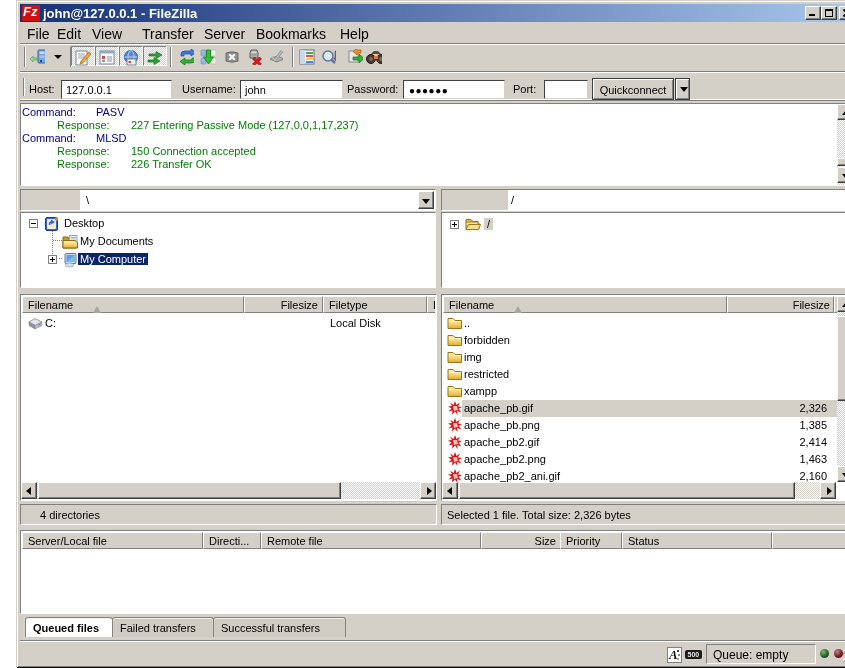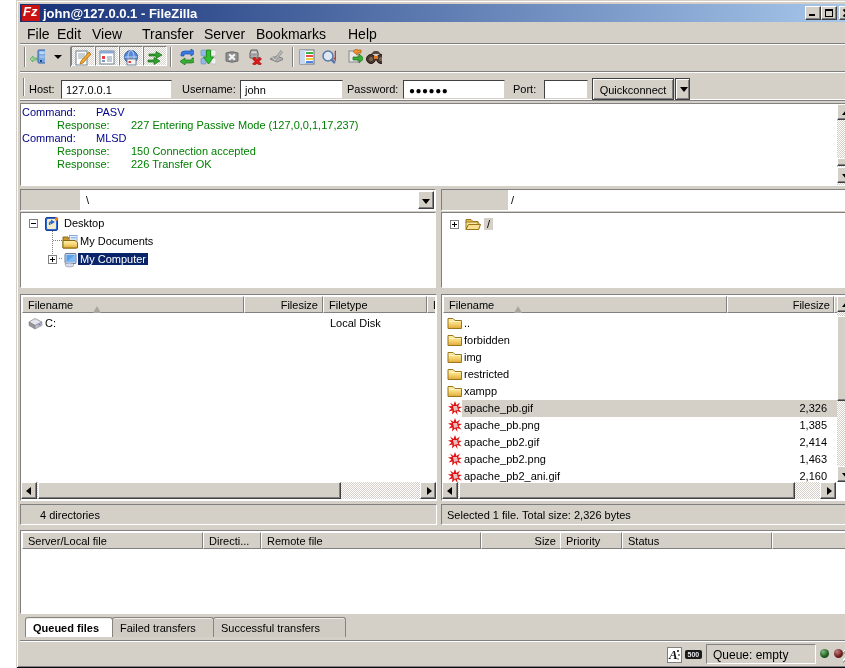--- a/index.html
+++ b/index.html
@@ -191,21 +191,21 @@
       </div>
   </div>
 
   <div id="menubar">
     <span style="left:7px">File</span>
     <span style="left:37px">Edit</span>
     <span style="left:72px">View</span>
     <span style="left:122px">Transfer</span>
     <span style="left:184px">Server</span>
     <span style="left:236px">Bookmarks</span>
-    <span style="left:328px">Help</span>
+    <span style="left:320px">Help</span>
   </div>
 
   <div id="toolbar">
     <div class="tsep" style="left:4px"></div>
     <svg class="ticon" style="left:9px" width="20" height="16">
   <path d="M1 6 L4 3 L4 5 L8 5 L8 7 L4 7 L4 9 Z" fill="#9fd89f" stroke="#55a055" stroke-width="0.7" transform="translate(0,4)"></path>
   <rect x="9" y="1" width="8" height="13" rx="1" fill="#7aa8e0" stroke="#3060a8"></rect>
   <rect x="10.5" y="2.5" width="5" height="2.5" fill="#c0d8f4"></rect>
   <rect x="10.5" y="6.5" width="5" height="2.5" fill="#a0c0e8"></rect>
   <rect x="11" y="11" width="2" height="2" fill="#284878"></rect>

